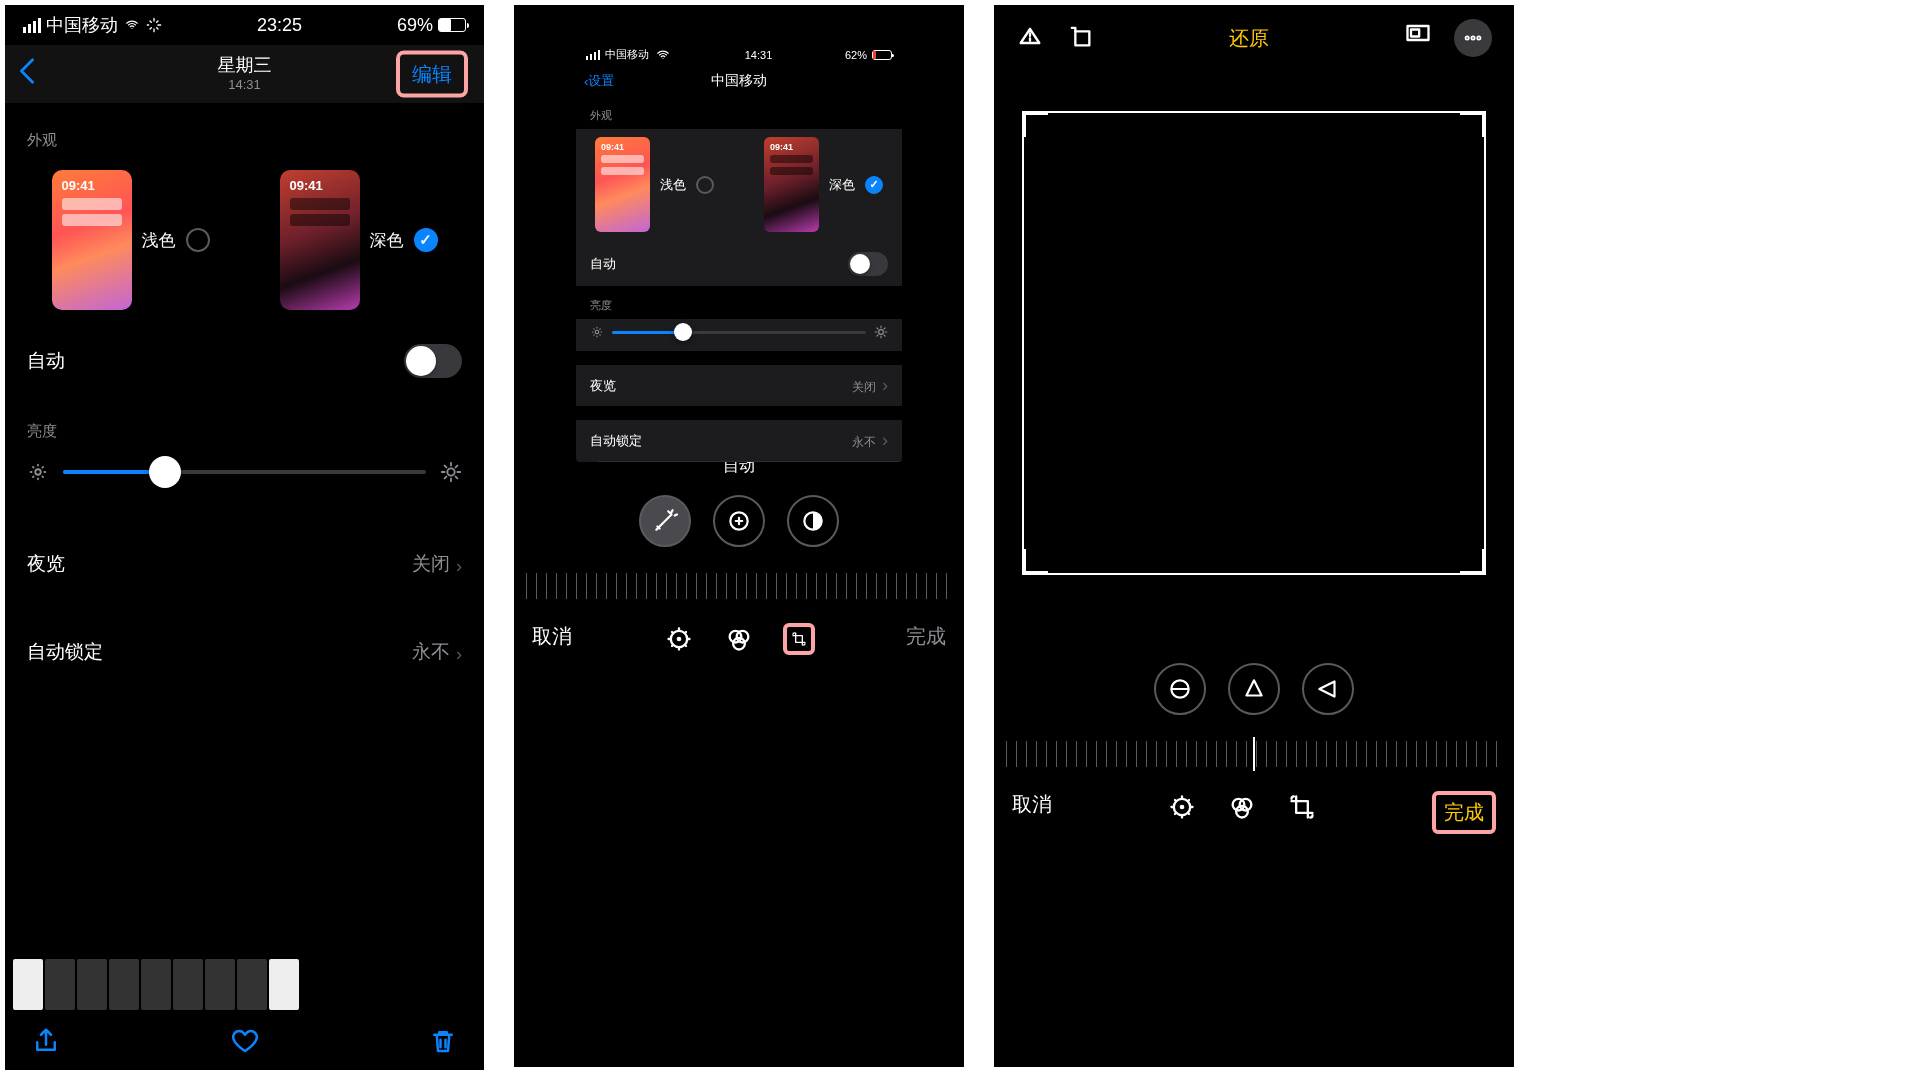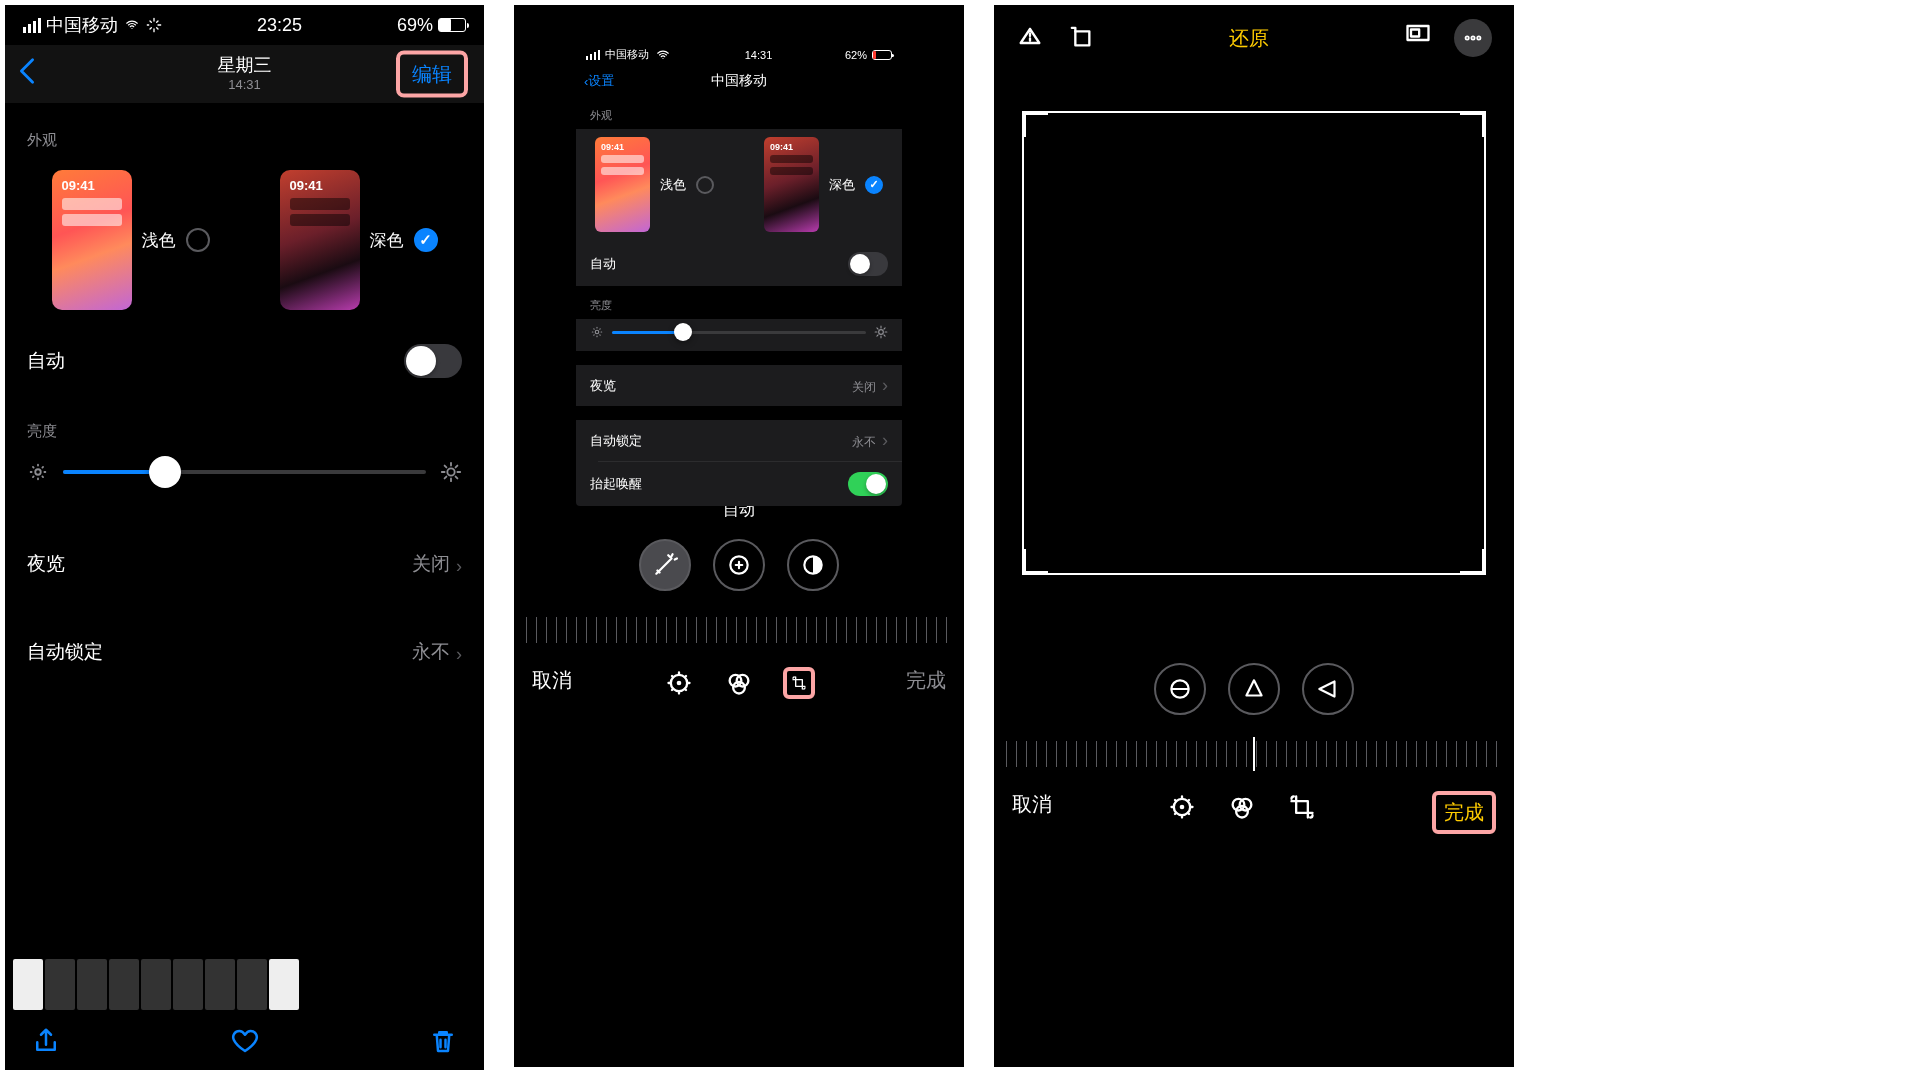--- a/index.html
+++ b/index.html
@@ -355,26 +355,20 @@
     <div style="height:14px"></div>
     <div class="group">
       <div class="cell">
             <span>自动锁定</span>
             <span class="val">
               <span>永不</span> 
               <span class="chev">›</span>
             </span>
           </div>
       <div class="divider"></div>
-      <div class="cell">
-            <span>抬起唤醒</span>
-            <div class="toggle on">
-              <div class="knob"></div>
-            </div>
-          </div>
     </div>
   </div>
 
   <div style="text-align:center;font-size:16px;margin-top:-6px">自动</div>
 
   <div class="tool-row">
     <div class="circ-ic big active">
           <svg width="26" height="26" viewBox="0 0 24 24">
             <path d="M4 20L18 6M15 3l3 3M5 17l2 2M18 4l1-2M21 7l2-1"></path>
           </svg>

